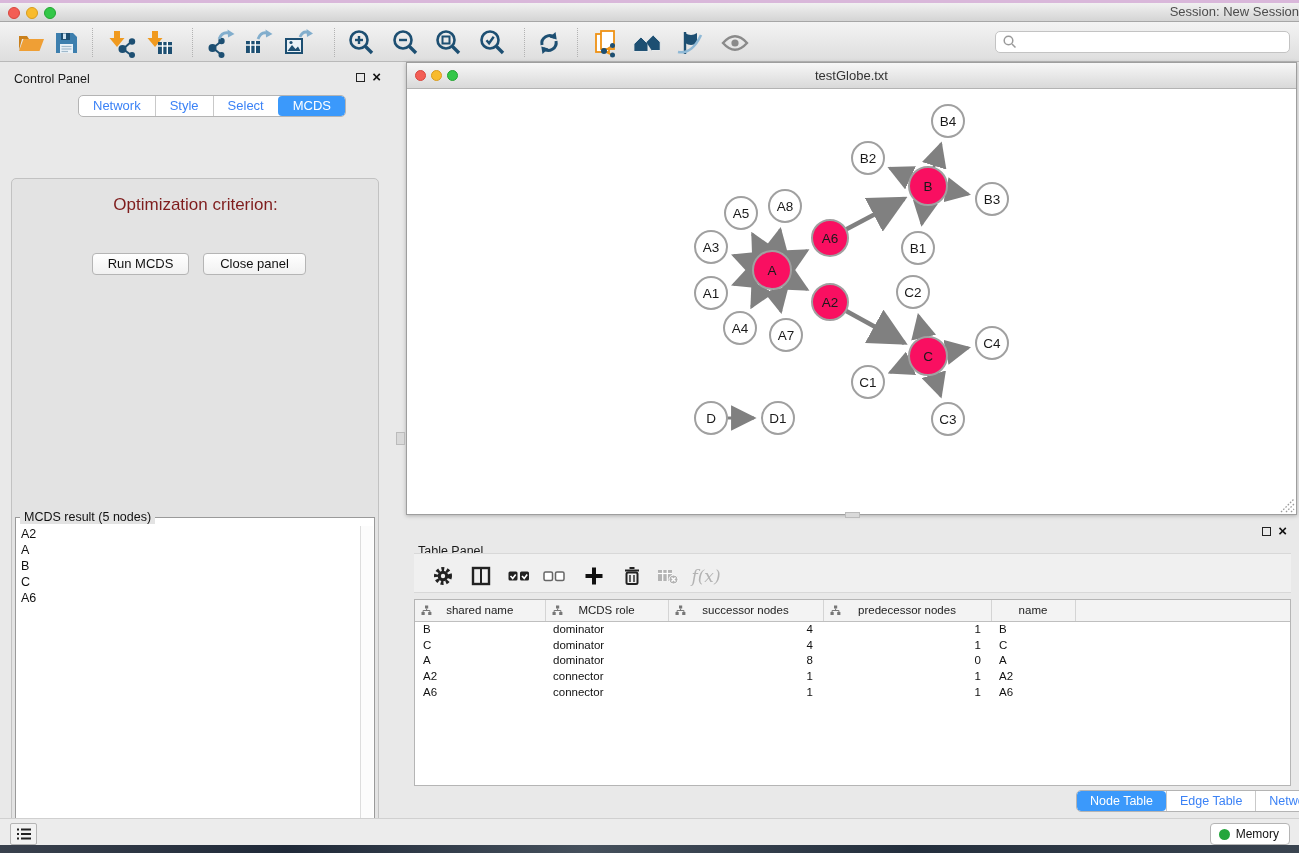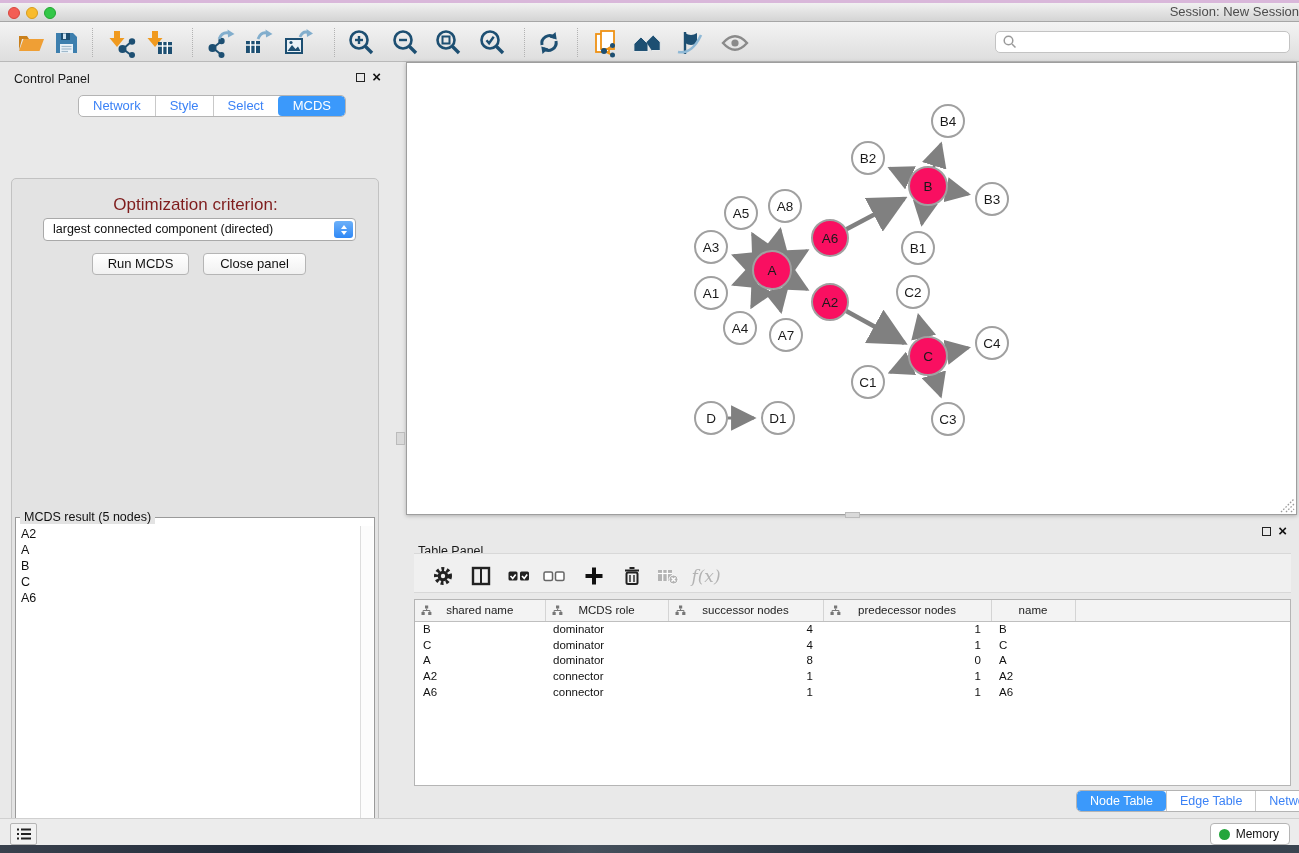--- a/index.html
+++ b/index.html
@@ -280,44 +280,43 @@
 
     <div class="seg" style="left:78px; top:33px">
       <div class="tab">Network</div>
       <div class="tab">Style</div>
       <div class="tab">Select</div>
       <div class="tab sel">MCDS</div>
     </div>
 
     <div class="abs" id="cp-content"></div>
     <div class="abs" id="opt-label">Optimization criterion:</div>
-    <div class="abs" id="criterion">
-      <span>largest connected component (directed)</span>
-      <span class="stepper">
-          <span class="tri-up"></span>
-          <span class="tri-dn"></span>
-        </span>
-    </div>
     <div class="btn" style="left:92px; top:191px; width:97px">Run MCDS</div>
     <div class="btn" style="left:203px; top:191px; width:103px">Close panel</div>
 
     <div class="abs" id="mcds-fieldset">
       <span id="mcds-legend">MCDS result (5 nodes)</span>
       <div id="mcds-list">
           <div class="list-item">A2</div>
           <div class="list-item">A</div>
           <div class="list-item">B</div>
           <div class="list-item">C</div>
           <div class="list-item">A6</div>
         </div>
       <div id="mcds-scroll"></div>
     </div>
   </div>
 
   <div class="abs" id="net-window">
+    <div id="net-titlebar">
+      <span class="tl red" style="left:8px"></span>
+      <span class="tl yellow" style="left:24px"></span>
+      <span class="tl green" style="left:40px"></span>
+      <div id="net-title-text">testGlobe.txt</div>
+    </div>
     <svg id="net-canvas" width="889" height="425">
       <defs>
         <marker id="arrowhead" viewBox="0 0 10 10" refX="9" refY="5" markerWidth="8.5" markerHeight="8.5" orient="auto">
           <path d="M0 0L10 5L0 10z" fill="#808080"></path>
         </marker>
       </defs>
     <line x1="347.22175155851795" y1="174.29672599747397" x2="326.456734873451" y2="166.46729347687497" stroke="#808080" stroke-width="3" marker-end="url(#arrowhead)"></line>
         <line x1="355.9223330087103" y1="164.3088058547254" x2="345.4665267258396" y2="145.08361365718898" stroke="#808080" stroke-width="3" marker-end="url(#arrowhead)"></line>
         <line x1="368.782138561512" y1="162.38024092794097" x2="373.2225618170375" y2="140.51969566996928" stroke="#808080" stroke-width="3" marker-end="url(#arrowhead)"></line>
         <line x1="381.6359759965091" y1="171.82153048468464" x2="400.2349802153034" y2="161.5600109156947" stroke="#808080" stroke-width="3" marker-end="url(#arrowhead)"></line>

